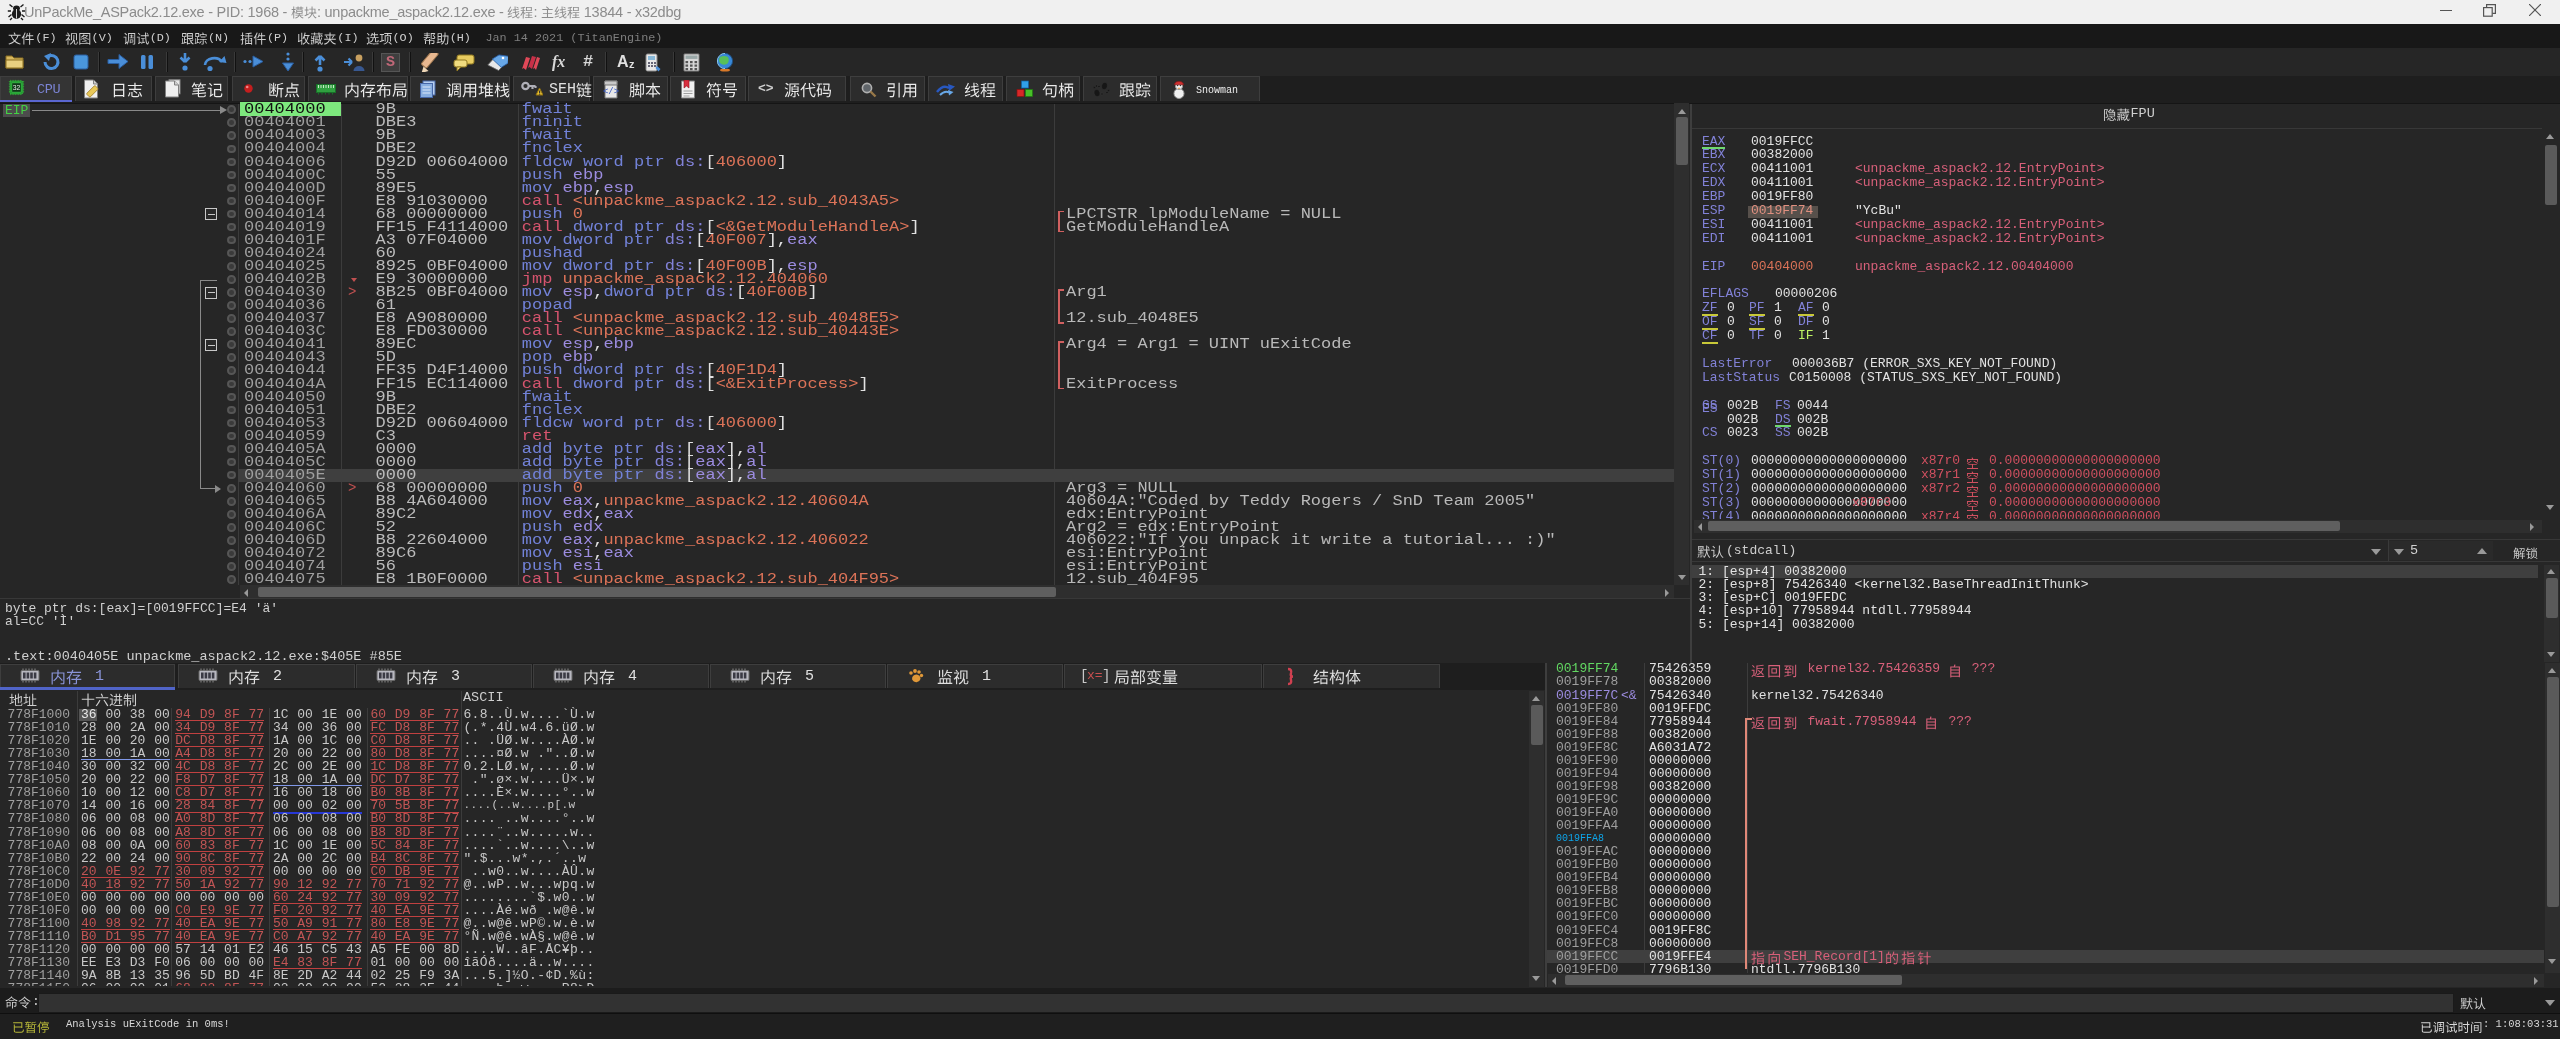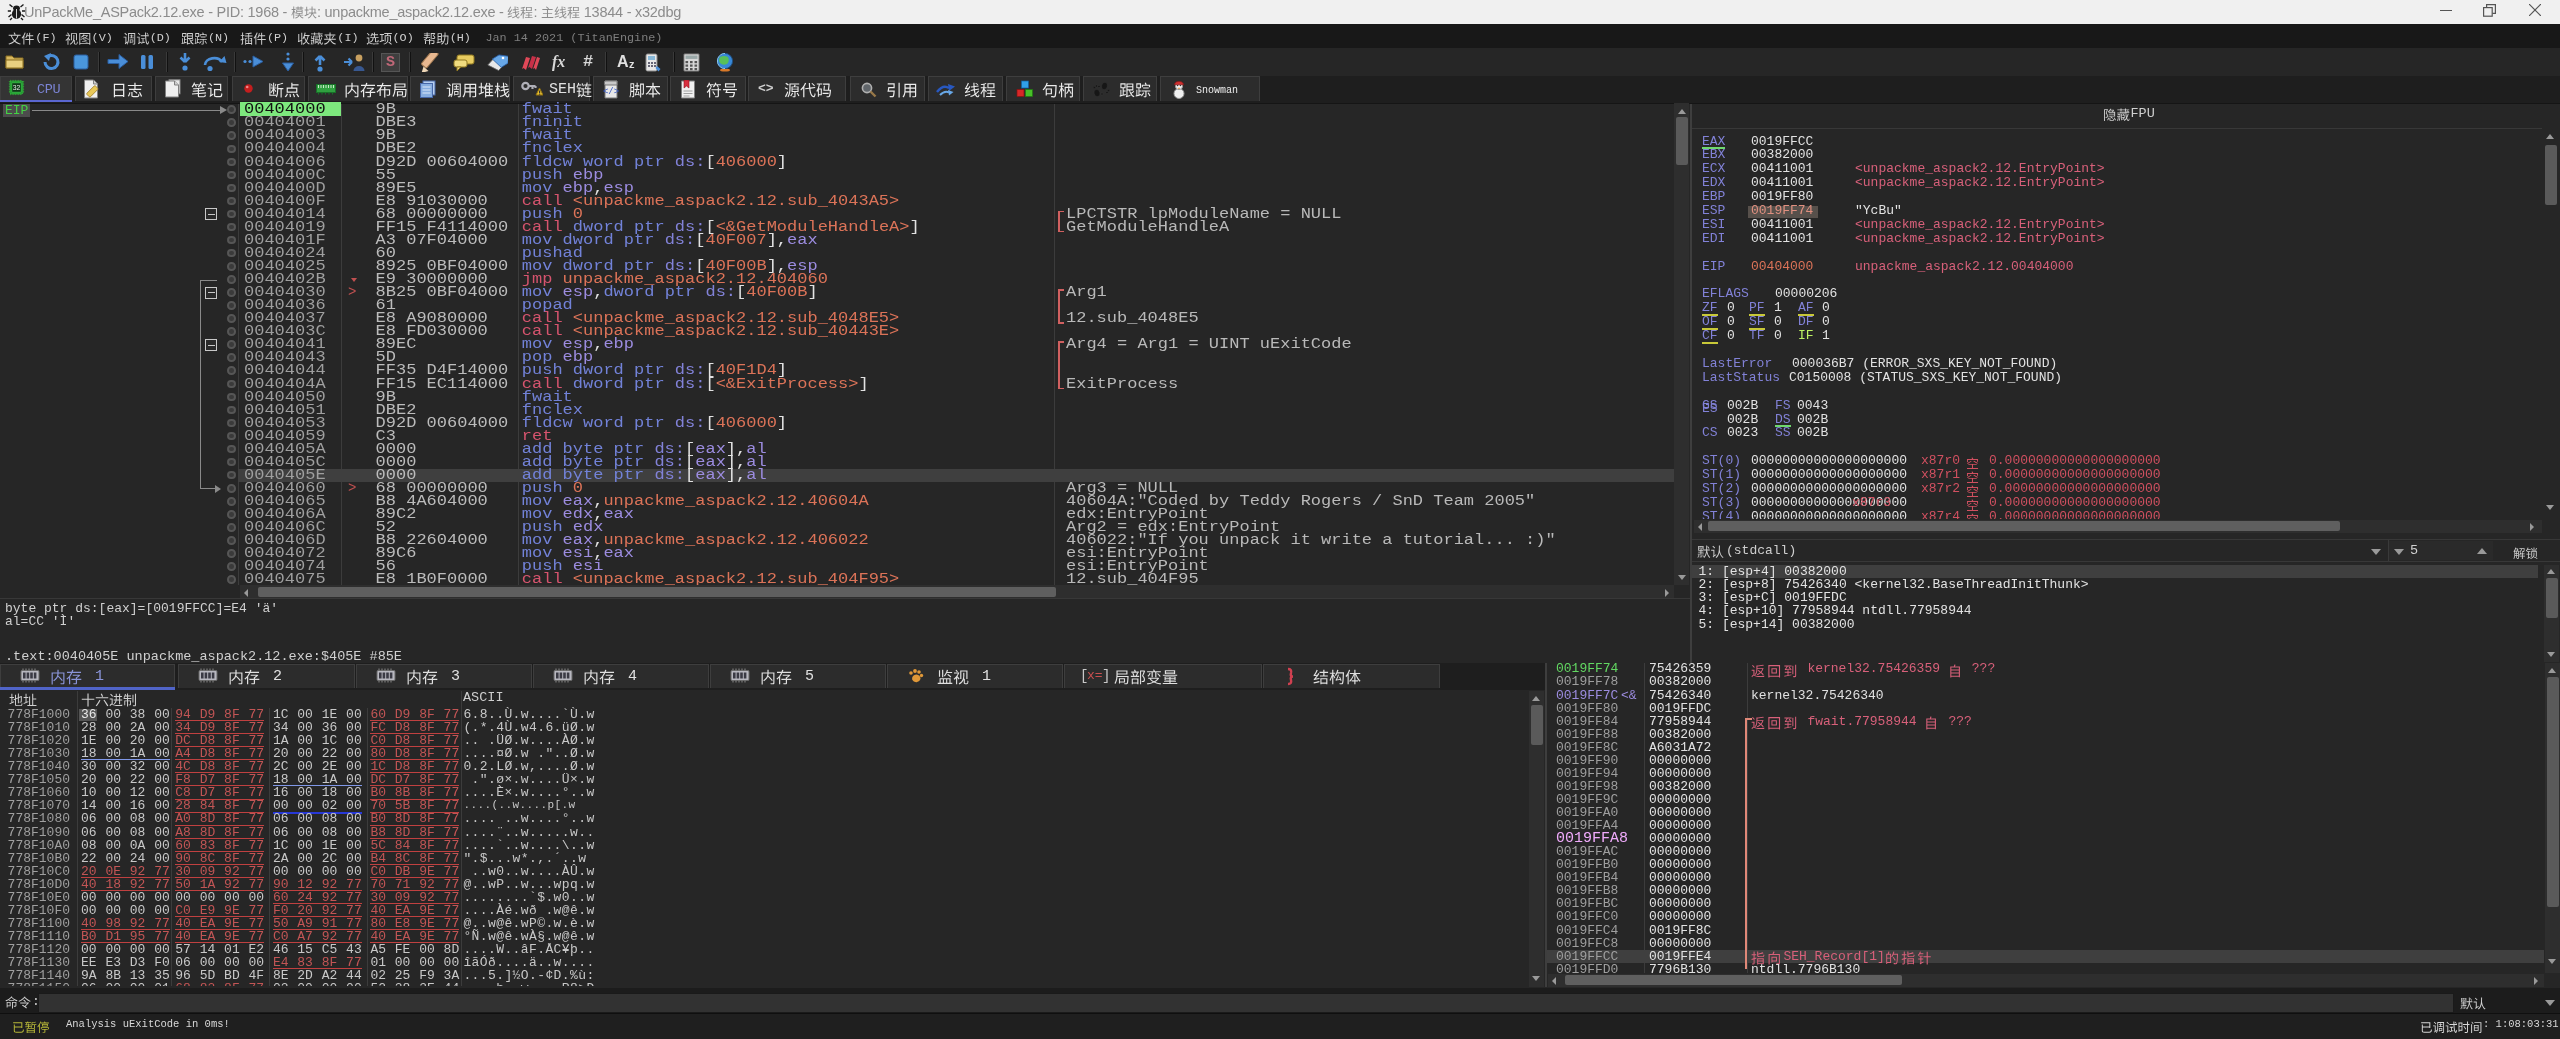--- a/index.html
+++ b/index.html
@@ -645,21 +645,21 @@
 <div class="t" style="left:1774.0px;top:329.10px;color:#e2e2e2;font-size:13px;line-height:13.90px;">0</div>
 <div class="t" style="left:1798.0px;top:329.10px;color:#bef264;font-size:13px;line-height:13.90px;">IF</div>
 <div class="t" style="left:1822.0px;top:329.10px;color:#e2e2e2;font-size:13px;line-height:13.90px;">1</div>
 <div class="t" style="left:1702.0px;top:356.90px;color:#8282d8;font-size:13px;line-height:13.90px;">LastError</div>
 <div class="t" style="left:1792.0px;top:356.90px;color:#e2e2e2;font-size:13px;line-height:13.90px;">000036B7 (ERROR_SXS_KEY_NOT_FOUND)</div>
 <div class="t" style="left:1702.0px;top:370.80px;color:#8282d8;font-size:13px;line-height:13.90px;">LastStatus</div>
 <div class="t" style="left:1789.0px;top:370.80px;color:#e2e2e2;font-size:13px;line-height:13.90px;">C0150008 (STATUS_SXS_KEY_NOT_FOUND)</div>
 <div class="t" style="left:1702.0px;top:398.60px;color:#8282d8;font-size:13px;line-height:13.90px;">GS</div>
 <div class="t" style="left:1727.0px;top:398.60px;color:#e2e2e2;font-size:13px;line-height:13.90px;">002B</div>
 <div class="t" style="left:1775.0px;top:398.60px;color:#8282d8;font-size:13px;line-height:13.90px;">FS</div>
-<div class="t" style="left:1797.0px;top:398.60px;color:#e2e2e2;font-size:13px;line-height:13.90px;">0043</div>
+<div class="t" style="left:1797.0px;top:398.60px;color:#e2e2e2;font-size:13px;line-height:13.90px;">0044</div>
 <div class="t" style="left:1702.0px;top:402px;color:#8282d8;font-size:13px;line-height:13.90px;">ES</div>
 <div class="t" style="left:1727.0px;top:412.50px;color:#e2e2e2;font-size:13px;line-height:13.90px;">002B</div>
 <div class="t" style="left:1775.0px;top:412.50px;color:#8282d8;font-size:13px;line-height:13.90px;">DS</div>
 <div class="t" style="left:1797.0px;top:412.50px;color:#e2e2e2;font-size:13px;line-height:13.90px;">002B</div>
 <div class="t" style="left:1702.0px;top:426.40px;color:#8282d8;font-size:13px;line-height:13.90px;">CS</div>
 <div class="t" style="left:1727.0px;top:426.40px;color:#e2e2e2;font-size:13px;line-height:13.90px;">0023</div>
 <div class="t" style="left:1775.0px;top:426.40px;color:#8282d8;font-size:13px;line-height:13.90px;">SS</div>
 <div class="t" style="left:1797.0px;top:426.40px;color:#e2e2e2;font-size:13px;line-height:13.90px;">002B</div>
 <div class="t" style="left:1775.0px;top:425.10px;width:16.0px;height:2.0px;background:#6ed86e;"></div>
 <div class="t" style="left:1702.0px;top:454.20px;color:#8282d8;font-size:13px;line-height:13.90px;">ST(0)</div>
@@ -1110,21 +1110,21 @@
 <div class="t" style="left:1556.0px;top:766.86px;color:#9f9f9f;font-size:13px;line-height:13.06px;">0019FF94</div>
 <div class="t" style="left:1649.0px;top:766.86px;color:#e2e2e2;font-size:13px;line-height:13.06px;">00000000</div>
 <div class="t" style="left:1556.0px;top:779.91px;color:#9f9f9f;font-size:13px;line-height:13.06px;">0019FF98</div>
 <div class="t" style="left:1649.0px;top:779.91px;color:#e2e2e2;font-size:13px;line-height:13.06px;">00382000</div>
 <div class="t" style="left:1556.0px;top:792.97px;color:#9f9f9f;font-size:13px;line-height:13.06px;">0019FF9C</div>
 <div class="t" style="left:1649.0px;top:792.97px;color:#e2e2e2;font-size:13px;line-height:13.06px;">00000000</div>
 <div class="t" style="left:1556.0px;top:806.03px;color:#9f9f9f;font-size:13px;line-height:13.06px;">0019FFA0</div>
 <div class="t" style="left:1649.0px;top:806.03px;color:#e2e2e2;font-size:13px;line-height:13.06px;">00000000</div>
 <div class="t" style="left:1556.0px;top:819.08px;color:#9f9f9f;font-size:13px;line-height:13.06px;">0019FFA4</div>
 <div class="t" style="left:1649.0px;top:819.08px;color:#e2e2e2;font-size:13px;line-height:13.06px;">00000000</div>
-<div class="t" style="left:1556.0px;top:832.14px;color:#f0abfc;font-size:15px;line-height:13.06px;">0019FFA8</div>
+<div class="t" style="left:1556.0px;top:832.14px;color:#0ea5e9;font-size:10px;line-height:13.06px;">0019FFA8</div>
 <div class="t" style="left:1649.0px;top:832.14px;color:#e2e2e2;font-size:13px;line-height:13.06px;">00000000</div>
 <div class="t" style="left:1556.0px;top:845.20px;color:#9f9f9f;font-size:13px;line-height:13.06px;">0019FFAC</div>
 <div class="t" style="left:1649.0px;top:845.20px;color:#e2e2e2;font-size:13px;line-height:13.06px;">00000000</div>
 <div class="t" style="left:1556.0px;top:858.25px;color:#9f9f9f;font-size:13px;line-height:13.06px;">0019FFB0</div>
 <div class="t" style="left:1649.0px;top:858.25px;color:#e2e2e2;font-size:13px;line-height:13.06px;">00000000</div>
 <div class="t" style="left:1556.0px;top:871.31px;color:#9f9f9f;font-size:13px;line-height:13.06px;">0019FFB4</div>
 <div class="t" style="left:1649.0px;top:871.31px;color:#e2e2e2;font-size:13px;line-height:13.06px;">00000000</div>
 <div class="t" style="left:1556.0px;top:884.37px;color:#9f9f9f;font-size:13px;line-height:13.06px;">0019FFB8</div>
 <div class="t" style="left:1649.0px;top:884.37px;color:#e2e2e2;font-size:13px;line-height:13.06px;">00000000</div>
 <div class="t" style="left:1556.0px;top:897.43px;color:#9f9f9f;font-size:13px;line-height:13.06px;">0019FFBC</div>

